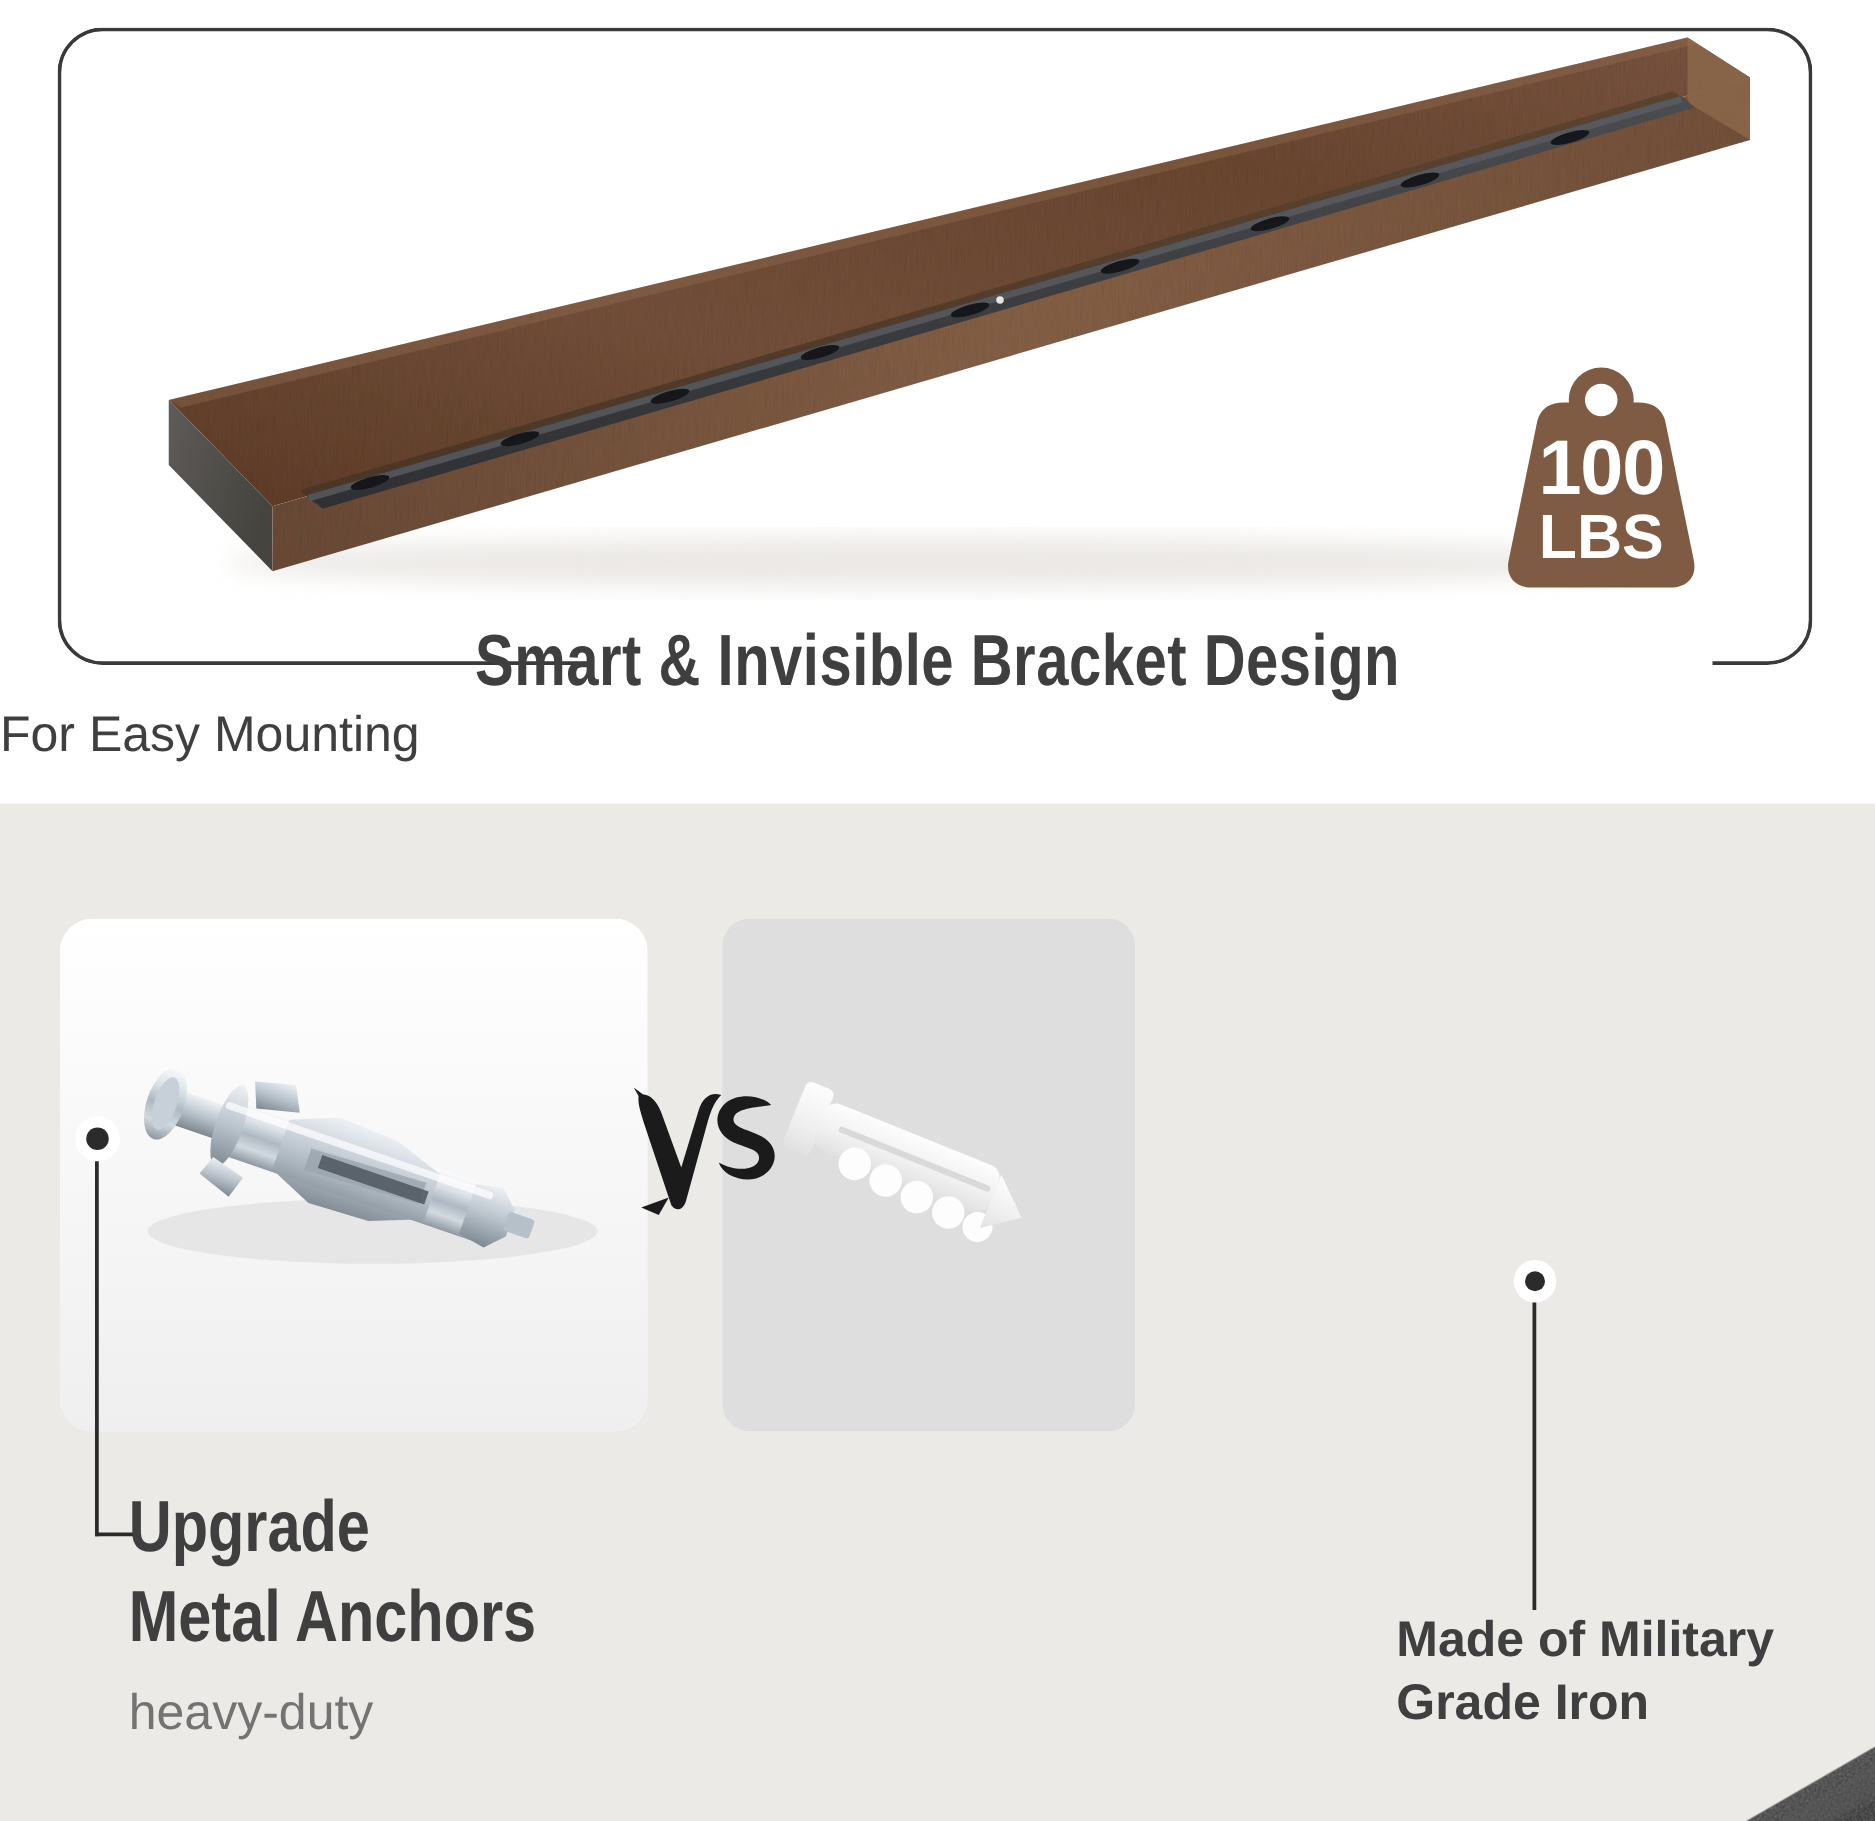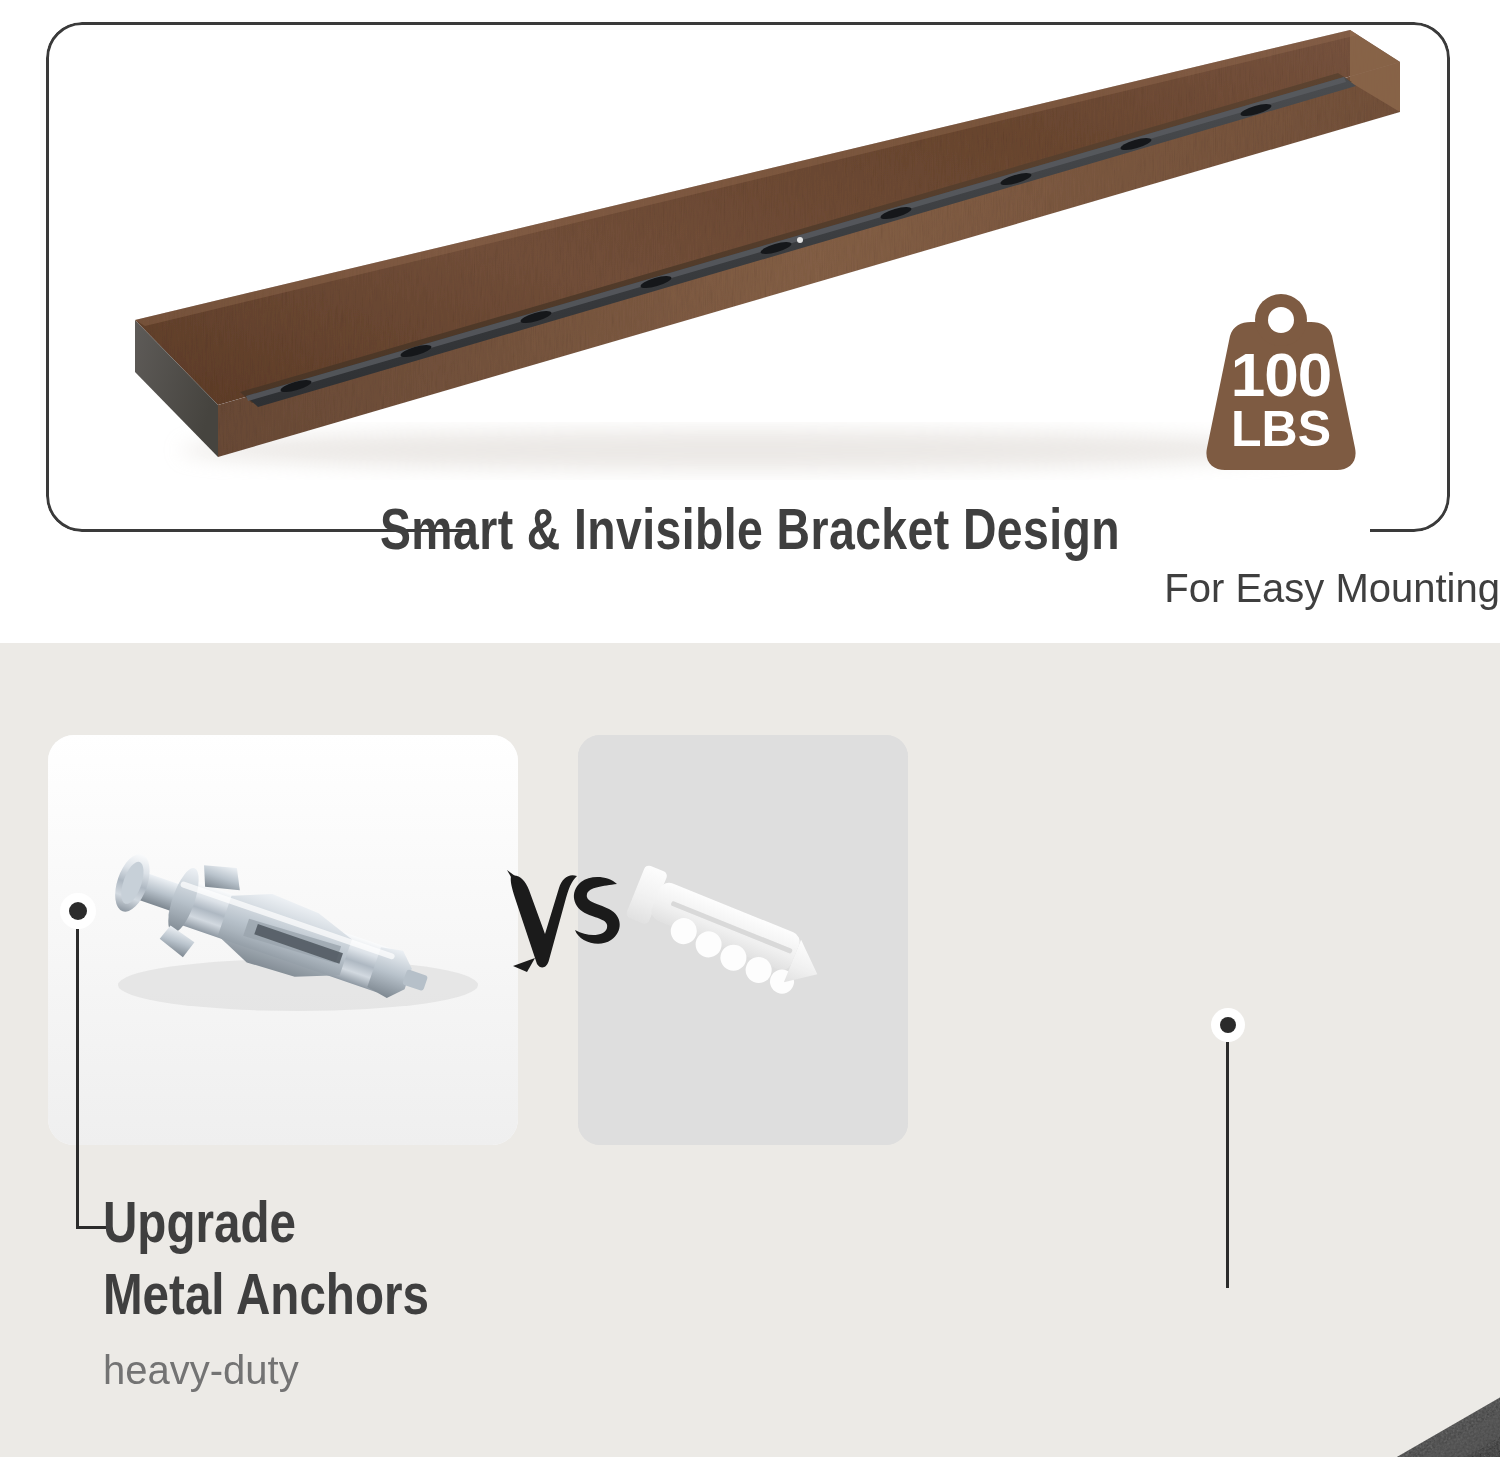--- a/index.html
+++ b/index.html
@@ -61,21 +61,21 @@
     position:absolute;left:0;width:1500px;top:495px;
     text-align:center;
     font-size:58px;font-weight:bold;color:#3f3f3f;
     font-family:"Liberation Sans Narrow","Liberation Sans",sans-serif;
     transform:scaleX(0.80);
     letter-spacing:0.5px;
     white-space:nowrap;
   }
   .subhead{
     position:absolute;left:0;width:1500px;top:566px;
-    text-align:right;
+    text-align:left;
     font-size:40px;font-weight:normal;color:#3f3f3f;
     font-family:"Liberation Sans", sans-serif;
     white-space:nowrap;
   }
 
   
   .bottom-section{
     position:absolute;left:0;top:643px;width:1500px;height:814px;
     background:#ECEAE6;
   }
@@ -387,14 +387,18 @@
   <div class="callout-left-dot"></div>
   <div class="callout-left-line"></div>
   <div class="callout-left-elbow"></div>
 
   <div class="txt-upgrade">Upgrade</div>
   <div class="txt-anchors">Metal Anchors</div>
   <div class="txt-heavy">heavy-duty</div>
 
   <div class="callout-right-dot"></div>
   <div class="callout-right-line"></div>
+  <div class="txt-military">
+    <div>Made of Military</div>
+    <div>Grade Iron</div>
+  </div>
 
 </div>
 
 </body></html>

